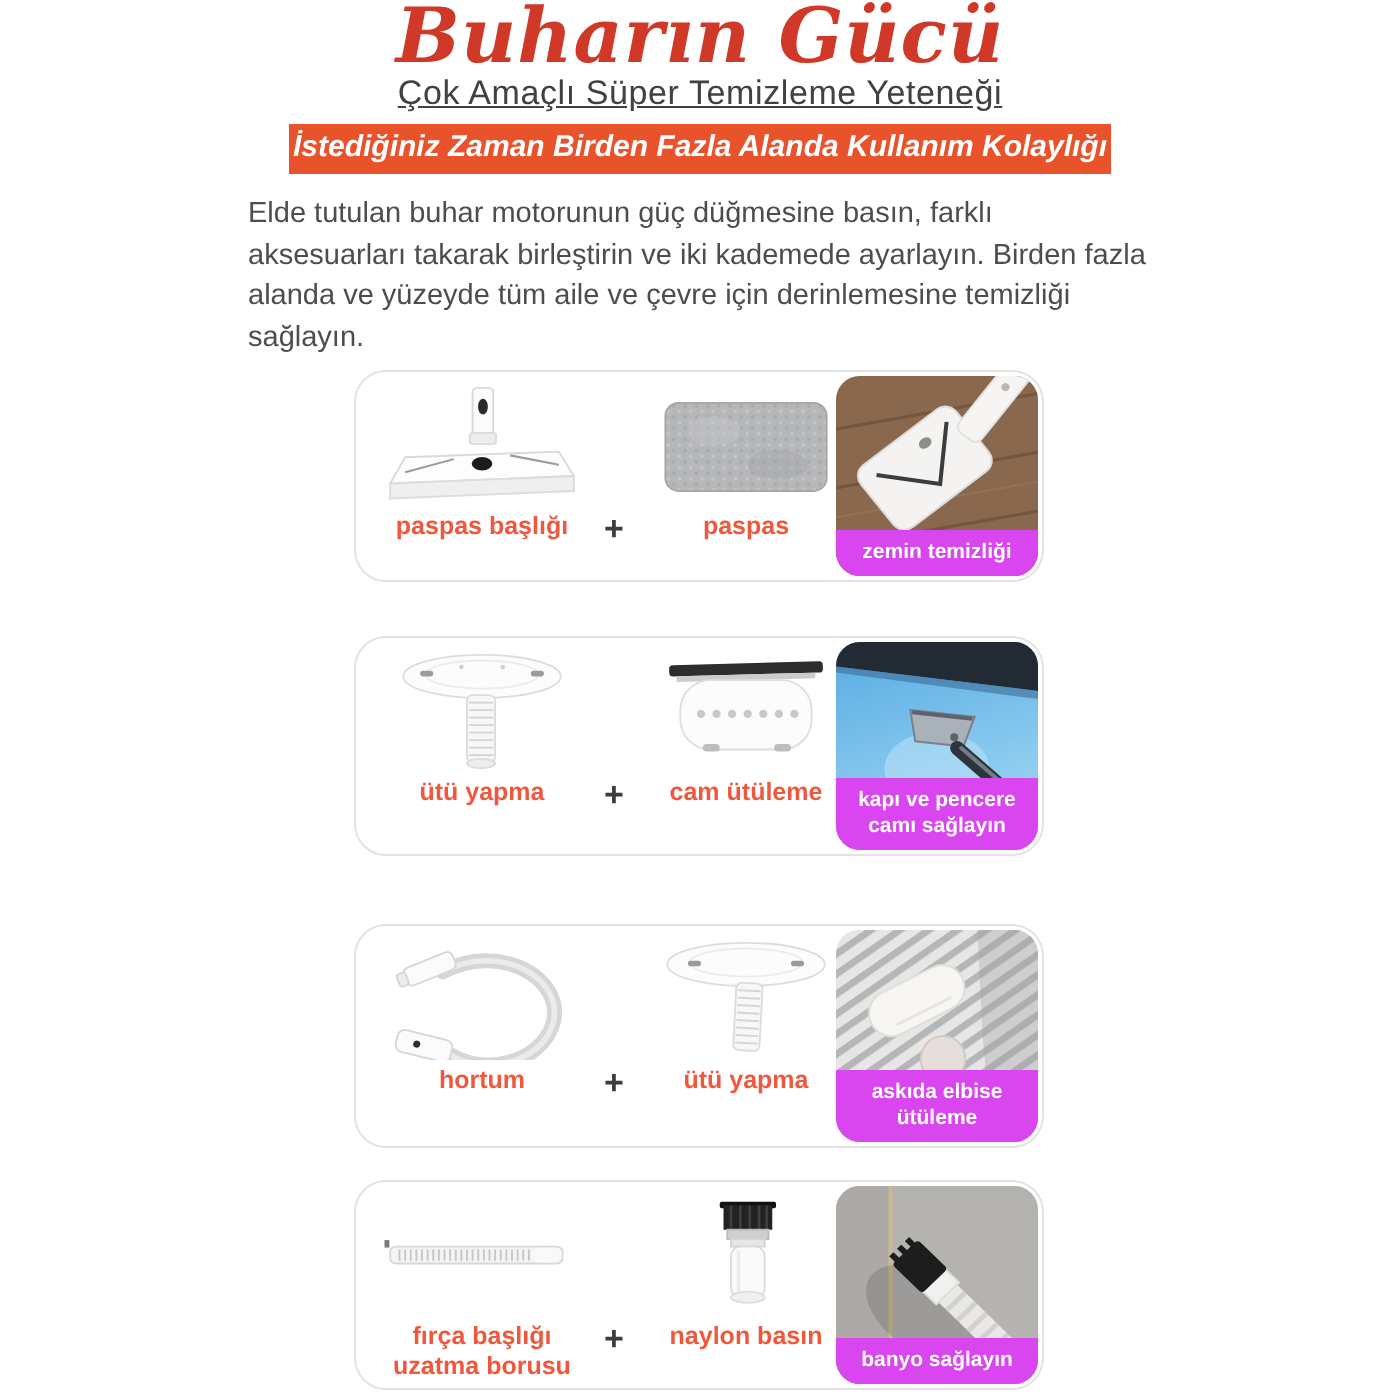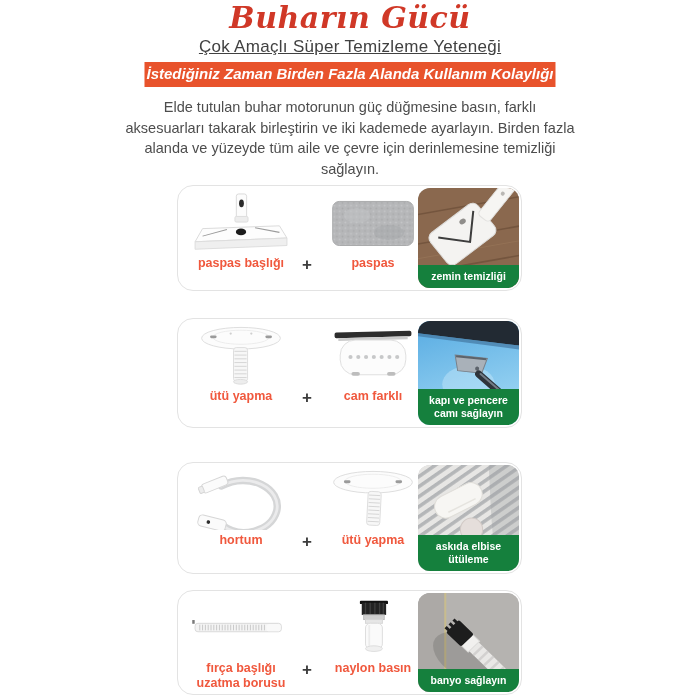--- a/index.html
+++ b/index.html
@@ -4,34 +4,34 @@
 <style>
   html,body{margin:0;padding:0;background:#fff;}
   .stage{
     position:relative;width:700px;height:700px;background:#ffffff;
     font-family:"Liberation Sans",sans-serif;overflow:hidden;margin:0 auto;
   }
   
   .title{
     position:absolute;top:0;left:0;width:700px;text-align:center;
     font-family:"DejaVu Serif",serif;font-style:italic;font-weight:bold;
-    font-size:30px;line-height:36px;color:#d03827;letter-spacing:.5px;
+    font-size:38px;line-height:36px;color:#d03827;letter-spacing:.5px;
   }
   .subtitle{
     position:absolute;top:37px;left:0;width:700px;text-align:center;
     font-size:17px;color:#414141;letter-spacing:.3px;text-decoration:underline;
   }
   .banner{
     position:absolute;top:62px;left:50%;transform:translateX(-50%);
     background:#e8532c;color:#ffffff;font-style:italic;font-weight:bold;
     font-size:15px;line-height:16px;padding:4px 2px 5px;white-space:nowrap;
   }
   .description{
     position:absolute;top:97px;left:50%;transform:translateX(-50%);
-    width:452px;text-align:center;font-size:14.5px;line-height:1.42;
+    width:452px;font-size:14.5px;line-height:1.42;
     color:#4d4d4d;margin:0;
   }
   
   .card{
     position:absolute;left:177px;width:345px;height:108px;background:#fff;
     border:1px solid #e3e3e3;border-radius:16px;box-sizing:border-box;
   }
   .card-1{top:185px;height:106px}
   .card-2{top:318px;height:110px}
   .card-3{top:462px;height:112px}
@@ -46,21 +46,21 @@
   .plus{
     width:22px;text-align:center;margin-top:63px;font-size:17px;
     font-weight:bold;color:#3d3d3d;line-height:1;
   }
   .photo{
     position:absolute;top:2px;right:2px;bottom:2px;width:101px;
     border-radius:12px;overflow:hidden;background:#ccc;
   }
   .photo svg{display:block;width:100%;height:100%;}
   .caption{
-    position:absolute;left:0;right:0;bottom:0;background:#15803d;
+    position:absolute;left:0;right:0;bottom:0;background:#d946ef;
     color:#ffffff;font-size:10.5px;font-weight:bold;line-height:1.25;
     text-align:center;padding:5px 3px;
   }
 </style>
 </head>
 <body>
 
 <div class="stage">
 
   <div class="title">Buharın Gücü</div>
@@ -166,21 +166,21 @@
               <circle cx="47.6" cy="33" r="2.2"></circle>
                 <circle cx="55.9" cy="33" r="2.2"></circle>
               <circle cx="64.2" cy="33" r="2.2"></circle>
                 <circle cx="72.5" cy="33" r="2.2"></circle>
               <circle cx="80.8" cy="33" r="2.2"></circle>
             </g>
             <rect x="32" y="49" width="9" height="4" rx="2" fill="#bdbdbd"></rect>
             <rect x="70" y="49" width="9" height="4" rx="2" fill="#bdbdbd"></rect>
           </svg>
         </div>
-        <div class="item-label">cam farklı</div>
+        <div class="item-label">cam ütüleme</div>
       </div>
     </div>
     <div class="photo">
       <svg viewBox="0 0 100 102" preserveAspectRatio="none">
         <defs>
           <linearGradient id="glass" x1="0" y1="0" x2="0.3" y2="1">
             <stop offset="0" stop-color="#57abe2"></stop>
               <stop offset="1" stop-color="#9bd5f3"></stop>
           </linearGradient>
         </defs>

